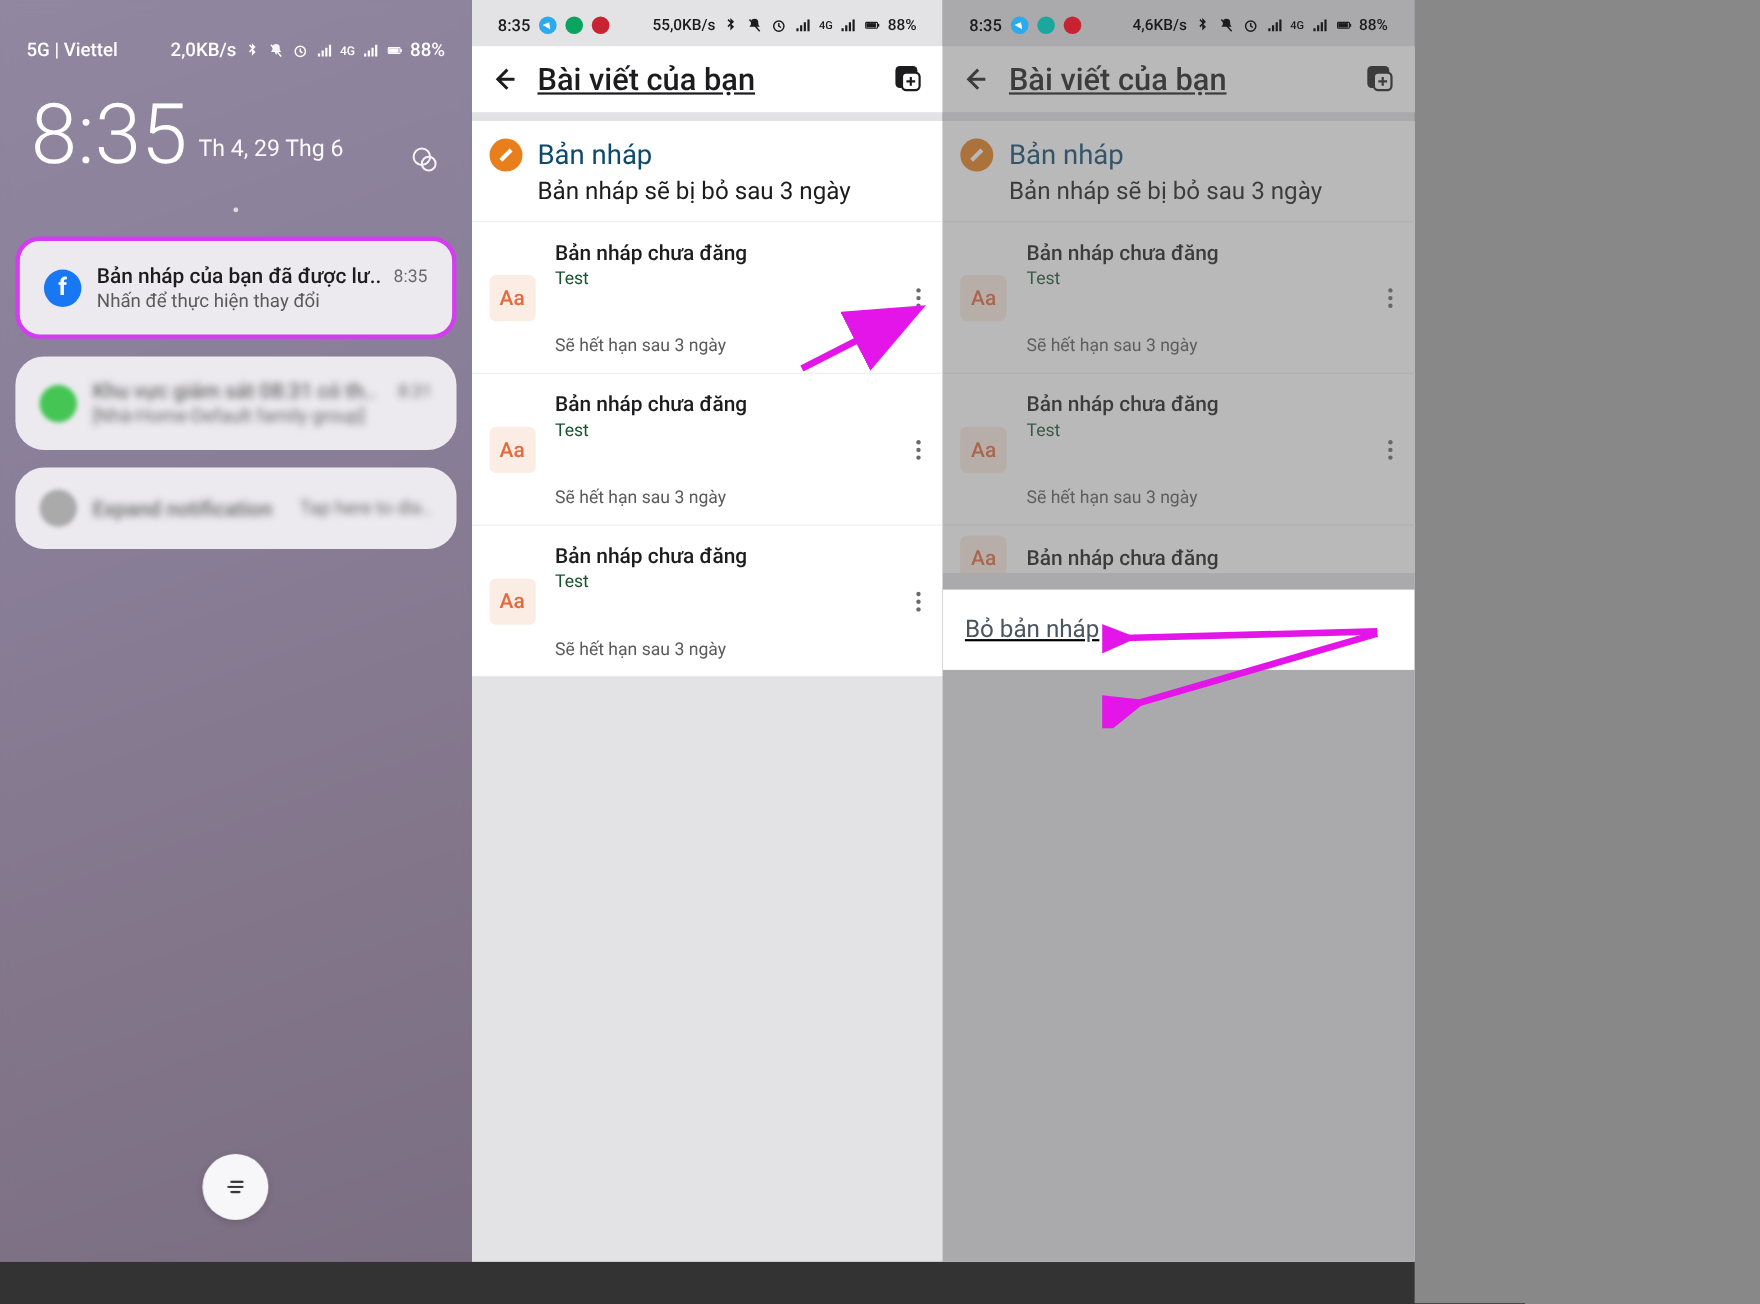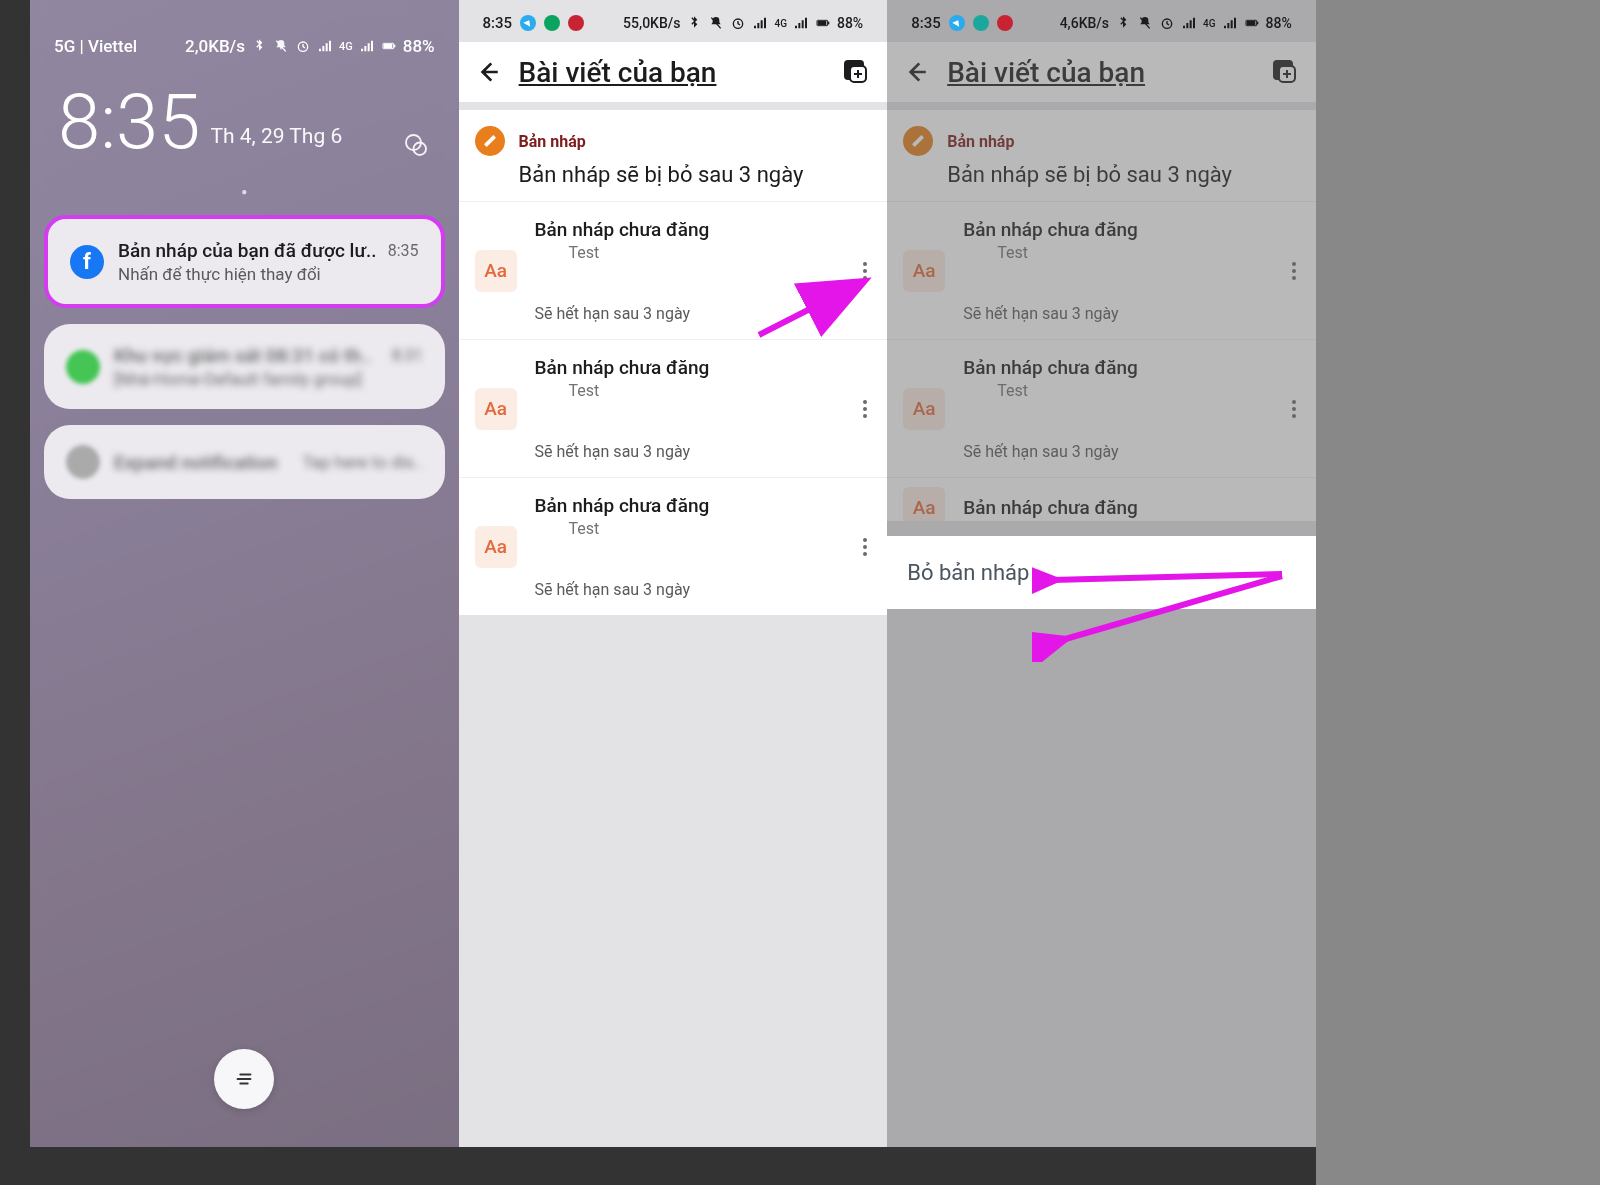--- a/index.html
+++ b/index.html
@@ -14,21 +14,20 @@
 .phone {
   width: 428.6px;
   height: 1147px;
   position: relative;
   overflow: hidden;
 }
 
 .phone-1 {
   background: linear-gradient(160deg, #b7accc 0%, #a396b8 40%, #938297 70%, #7f6f82 100%);
   filter: none;
-  margin-left: 30px;
 }
 .blur-overlay {
   position: absolute;
   inset: 0;
   background: rgba(120, 110, 130, 0.6);
   backdrop-filter: blur(6px);
 }
 .status-bar {
   display: flex;
   justify-content: space-between;
@@ -137,56 +136,56 @@
 
 .section-header {
   background: #fff;
   padding: 16px 16px 14px 16px;
   margin-top: 8px;
   display:flex; flex-direction: column; gap:6px;
 }
 .section-top { display:flex; align-items:center; gap: 14px; }
 .pencil-circle { width: 30px; height: 30px; border-radius:50%; background:#e87e1c; display:flex; align-items:center; justify-content:center; }
 .pencil-circle svg { width:16px; height:16px; fill:#fff; }
-.section-title { font-size: 16px; font-weight: 700; color:#7f1d1d; }
+.section-title { font-size: 25px; font-weight: 400; color:#0c4a6e; }
 .section-sub { font-size: 22px; color:#1c1c1e; margin-left: 44px; }
 
 .draft-item {
   background:#fff;
   border-top: 1px solid #efefef;
   padding: 16px 16px 16px 16px;
   display:flex; align-items:center; gap: 18px;
 }
 .draft-thumb {
   width: 42px; height: 42px; border-radius: 6px;
   background: #fbece4;
   display:flex; align-items:center; justify-content:center;
   color:#e36a3d; font-size:19px; font-weight:500;
 }
 .draft-body { flex:1; display:flex; flex-direction:column; gap:2px; }
 .draft-title { font-size: 19px; font-weight: 550; color:#1c1c1e; }
-.draft-content { font-size: 16px; color:#737373;margin-left:34px; }
+.draft-content { font-size: 16px; color:#14532d; }
 .draft-expire { font-size: 16px; color:#5a5a5a;margin-top:40px; }
 .more-dots { display:flex; flex-direction:column; gap:3px; padding: 4px; cursor:pointer; }
 .more-dots span { width:4px; height:4px; border-radius:50%; background:#6a6a6a; }
 
 .fill-rest { flex:1; background: #e3e2e5; }
 
 
 .arrow-svg { position:absolute; z-index: 20; pointer-events:none; }
 
 
 .popup-menu {
   position: absolute;
   left: 0; right: 0;
   top: 536px;
   background: #fff;
   z-index: 10;
   padding: 24px 20px;
-  display:flex; flex-direction:column; gap: 24px;
+  display:flex; flex-direction:column; gap: 24px; text-decoration: underline;
 }
 .popup-item { font-size: 22px; color: #4a5560; font-weight: 400; }
 .phone-3 .draft-item.partial { overflow:hidden; height:44px; padding-bottom:0; }
 </style>
 </head>
 <body>
 
 <div class="phone phone-1">
   <div class="blur-overlay"></div>
 

